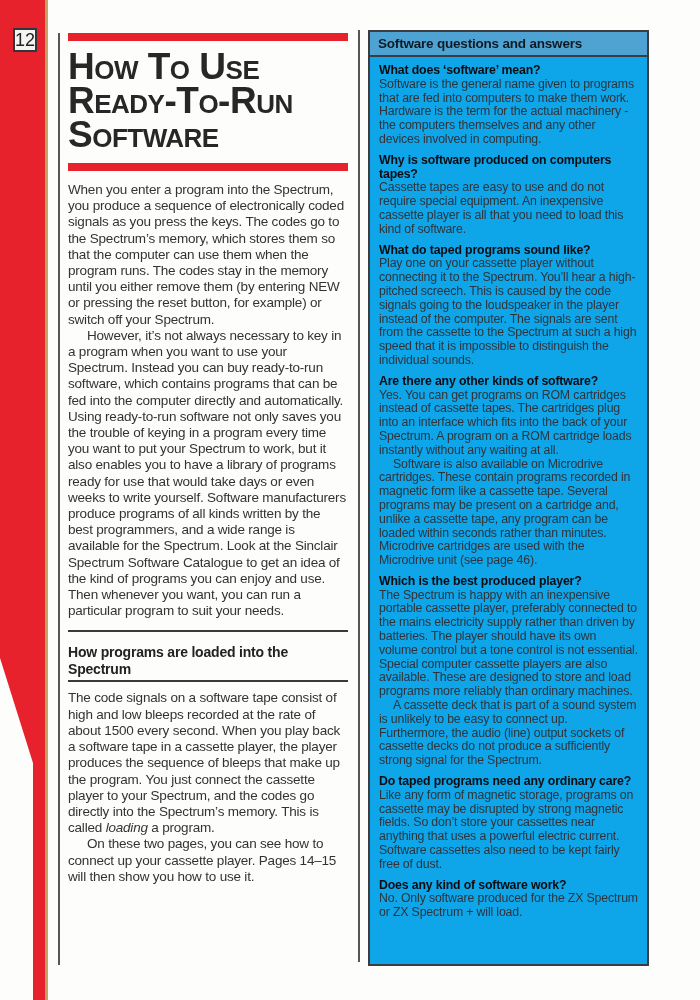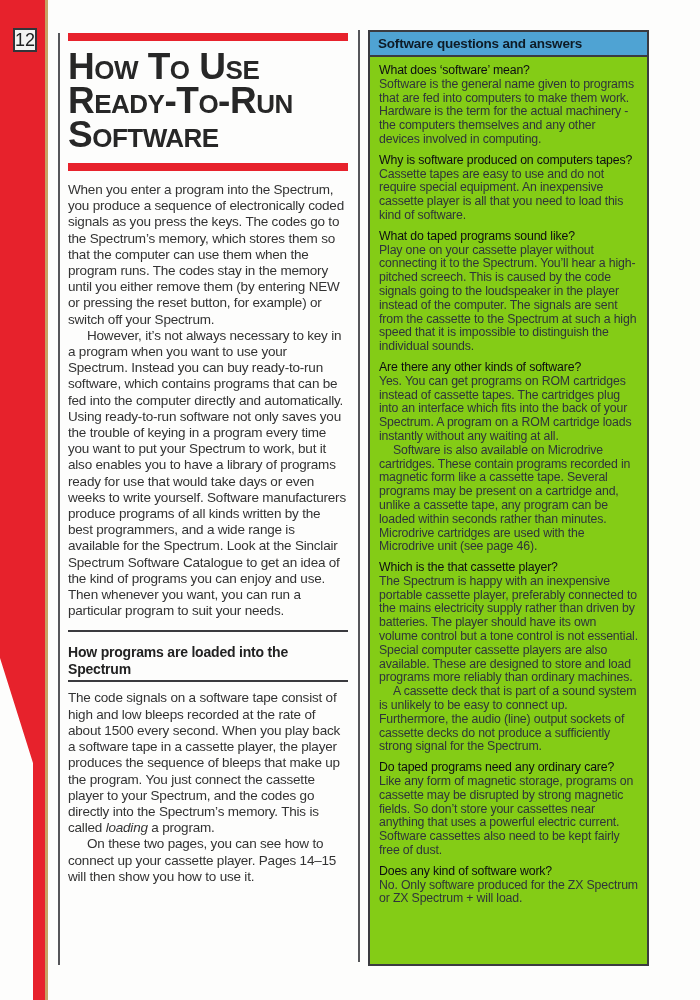--- a/index.html
+++ b/index.html
@@ -53,31 +53,31 @@
   h2.subhead{
     margin:11px 0 0 0;padding:12px 0 2px 0;
     border-top:2px solid #3a3a3e;border-bottom:2px solid #3a3a3e;
     font-size:14px;line-height:17px;font-weight:bold;color:#222;
     letter-spacing:-0.2px;
   }
   .body-p.after-sub{margin-top:8px;}
   
   .qa-panel{
     position:absolute;left:368px;top:30px;width:281px;height:936px;
-    box-sizing:border-box;border:2px solid #3b3b40;background:#84cc16;
+    box-sizing:border-box;border:2px solid #3b3b40;background:#0ea5e9;
   }
   .qa-header{
     background:#4fa3d3;border-bottom:2px solid #3b3b40;
     padding:4px 8px 4px 8px;
     font-size:13.5px;font-weight:bold;color:#0e1b26;letter-spacing:-0.2px;
   }
   .qa-body{padding:7px 9px 6px 9px;}
   .qa-item{margin-bottom:7px;}
   .qa-item p{margin:0;font-size:12.3px;line-height:13.8px;letter-spacing:-0.15px;}
-  .qa-item .q{font-weight:normal;color:#0c0d12;}
+  .qa-item .q{font-weight:bold;color:#0c0d12;}
   .qa-item .a{color:#2f343b;}
   .qa-item .a.indent{text-indent:14px;}
 </style>
 </head>
 <body>
 
 <div class="red-strip"></div>
 <div class="tan-line"></div>
 <div class="page-num-box">
   <span>12</span>
@@ -123,21 +123,21 @@
       <p class="a">Play one on your cassette player without connecting it to the Spectrum. You’ll hear a high-pitched screech. This is caused by the code signals going to the loudspeaker in the player instead of the computer. The signals are sent from the cassette to the Spectrum at such a high speed that it is impossible to distinguish the individual sounds.</p>
     </div>
 
     <div class="qa-item">
       <p class="q">Are there any other kinds of software?</p>
       <p class="a">Yes. You can get programs on ROM cartridges instead of cassette tapes. The cartridges plug into an interface which fits into the back of your Spectrum. A program on a ROM cartridge loads instantly without any waiting at all.</p>
       <p class="a indent">Software is also available on Microdrive cartridges. These contain programs recorded in magnetic form like a cassette tape. Several programs may be present on a cartridge and, unlike a cassette tape, any program can be loaded within seconds rather than minutes. Microdrive cartridges are used with the Microdrive unit (see page 46).</p>
     </div>
 
     <div class="qa-item">
-      <p class="q">Which is the that cassette player?</p>
+      <p class="q">Which is the best produced player?</p>
       <p class="a">The Spectrum is happy with an inexpensive portable cassette player, preferably connected to the mains electricity supply rather than driven by batteries. The player should have its own volume control but a tone control is not essential. Special computer cassette players are also available. These are designed to store and load programs more reliably than ordinary machines.</p>
       <p class="a indent">A cassette deck that is part of a sound system is unlikely to be easy to connect up. Furthermore, the audio (line) output sockets of cassette decks do not produce a sufficiently strong signal for the Spectrum.</p>
     </div>
 
     <div class="qa-item">
       <p class="q">Do taped programs need any ordinary care?</p>
       <p class="a">Like any form of magnetic storage, programs on cassette may be disrupted by strong magnetic fields. So don’t store your cassettes near anything that uses a powerful electric current. Software cassettes also need to be kept fairly free of dust.</p>
     </div>
 
     <div class="qa-item">

